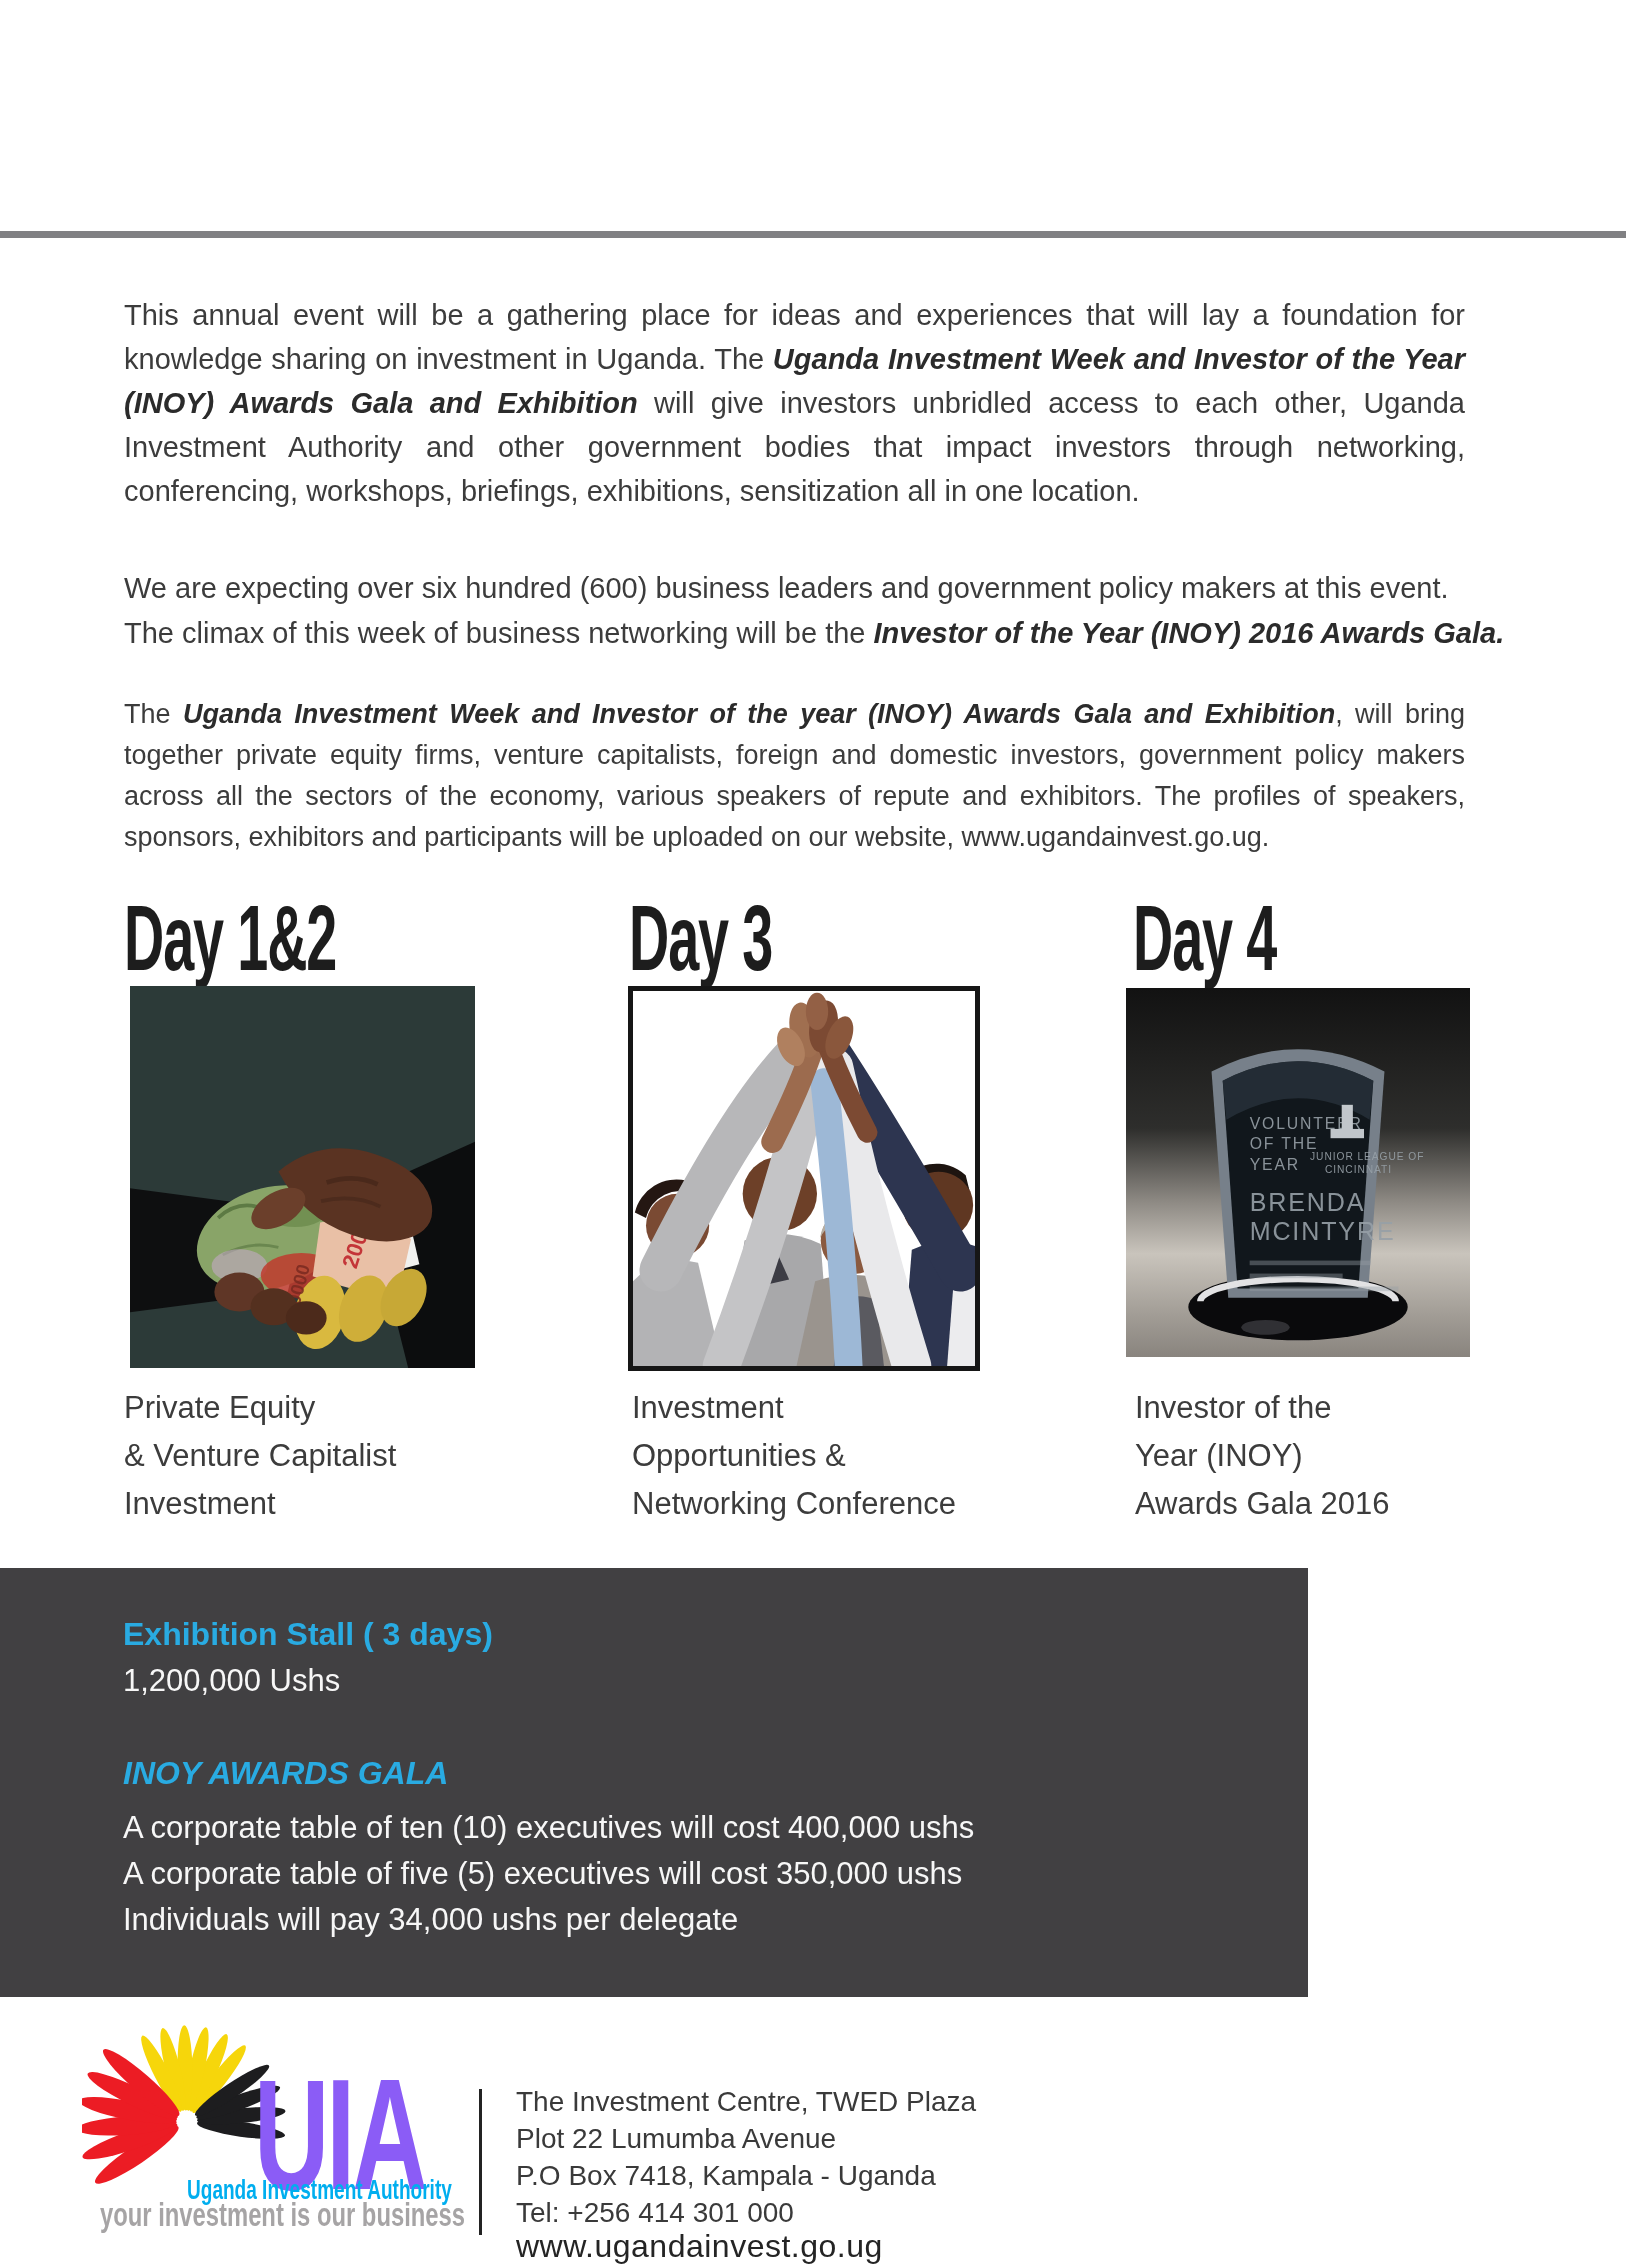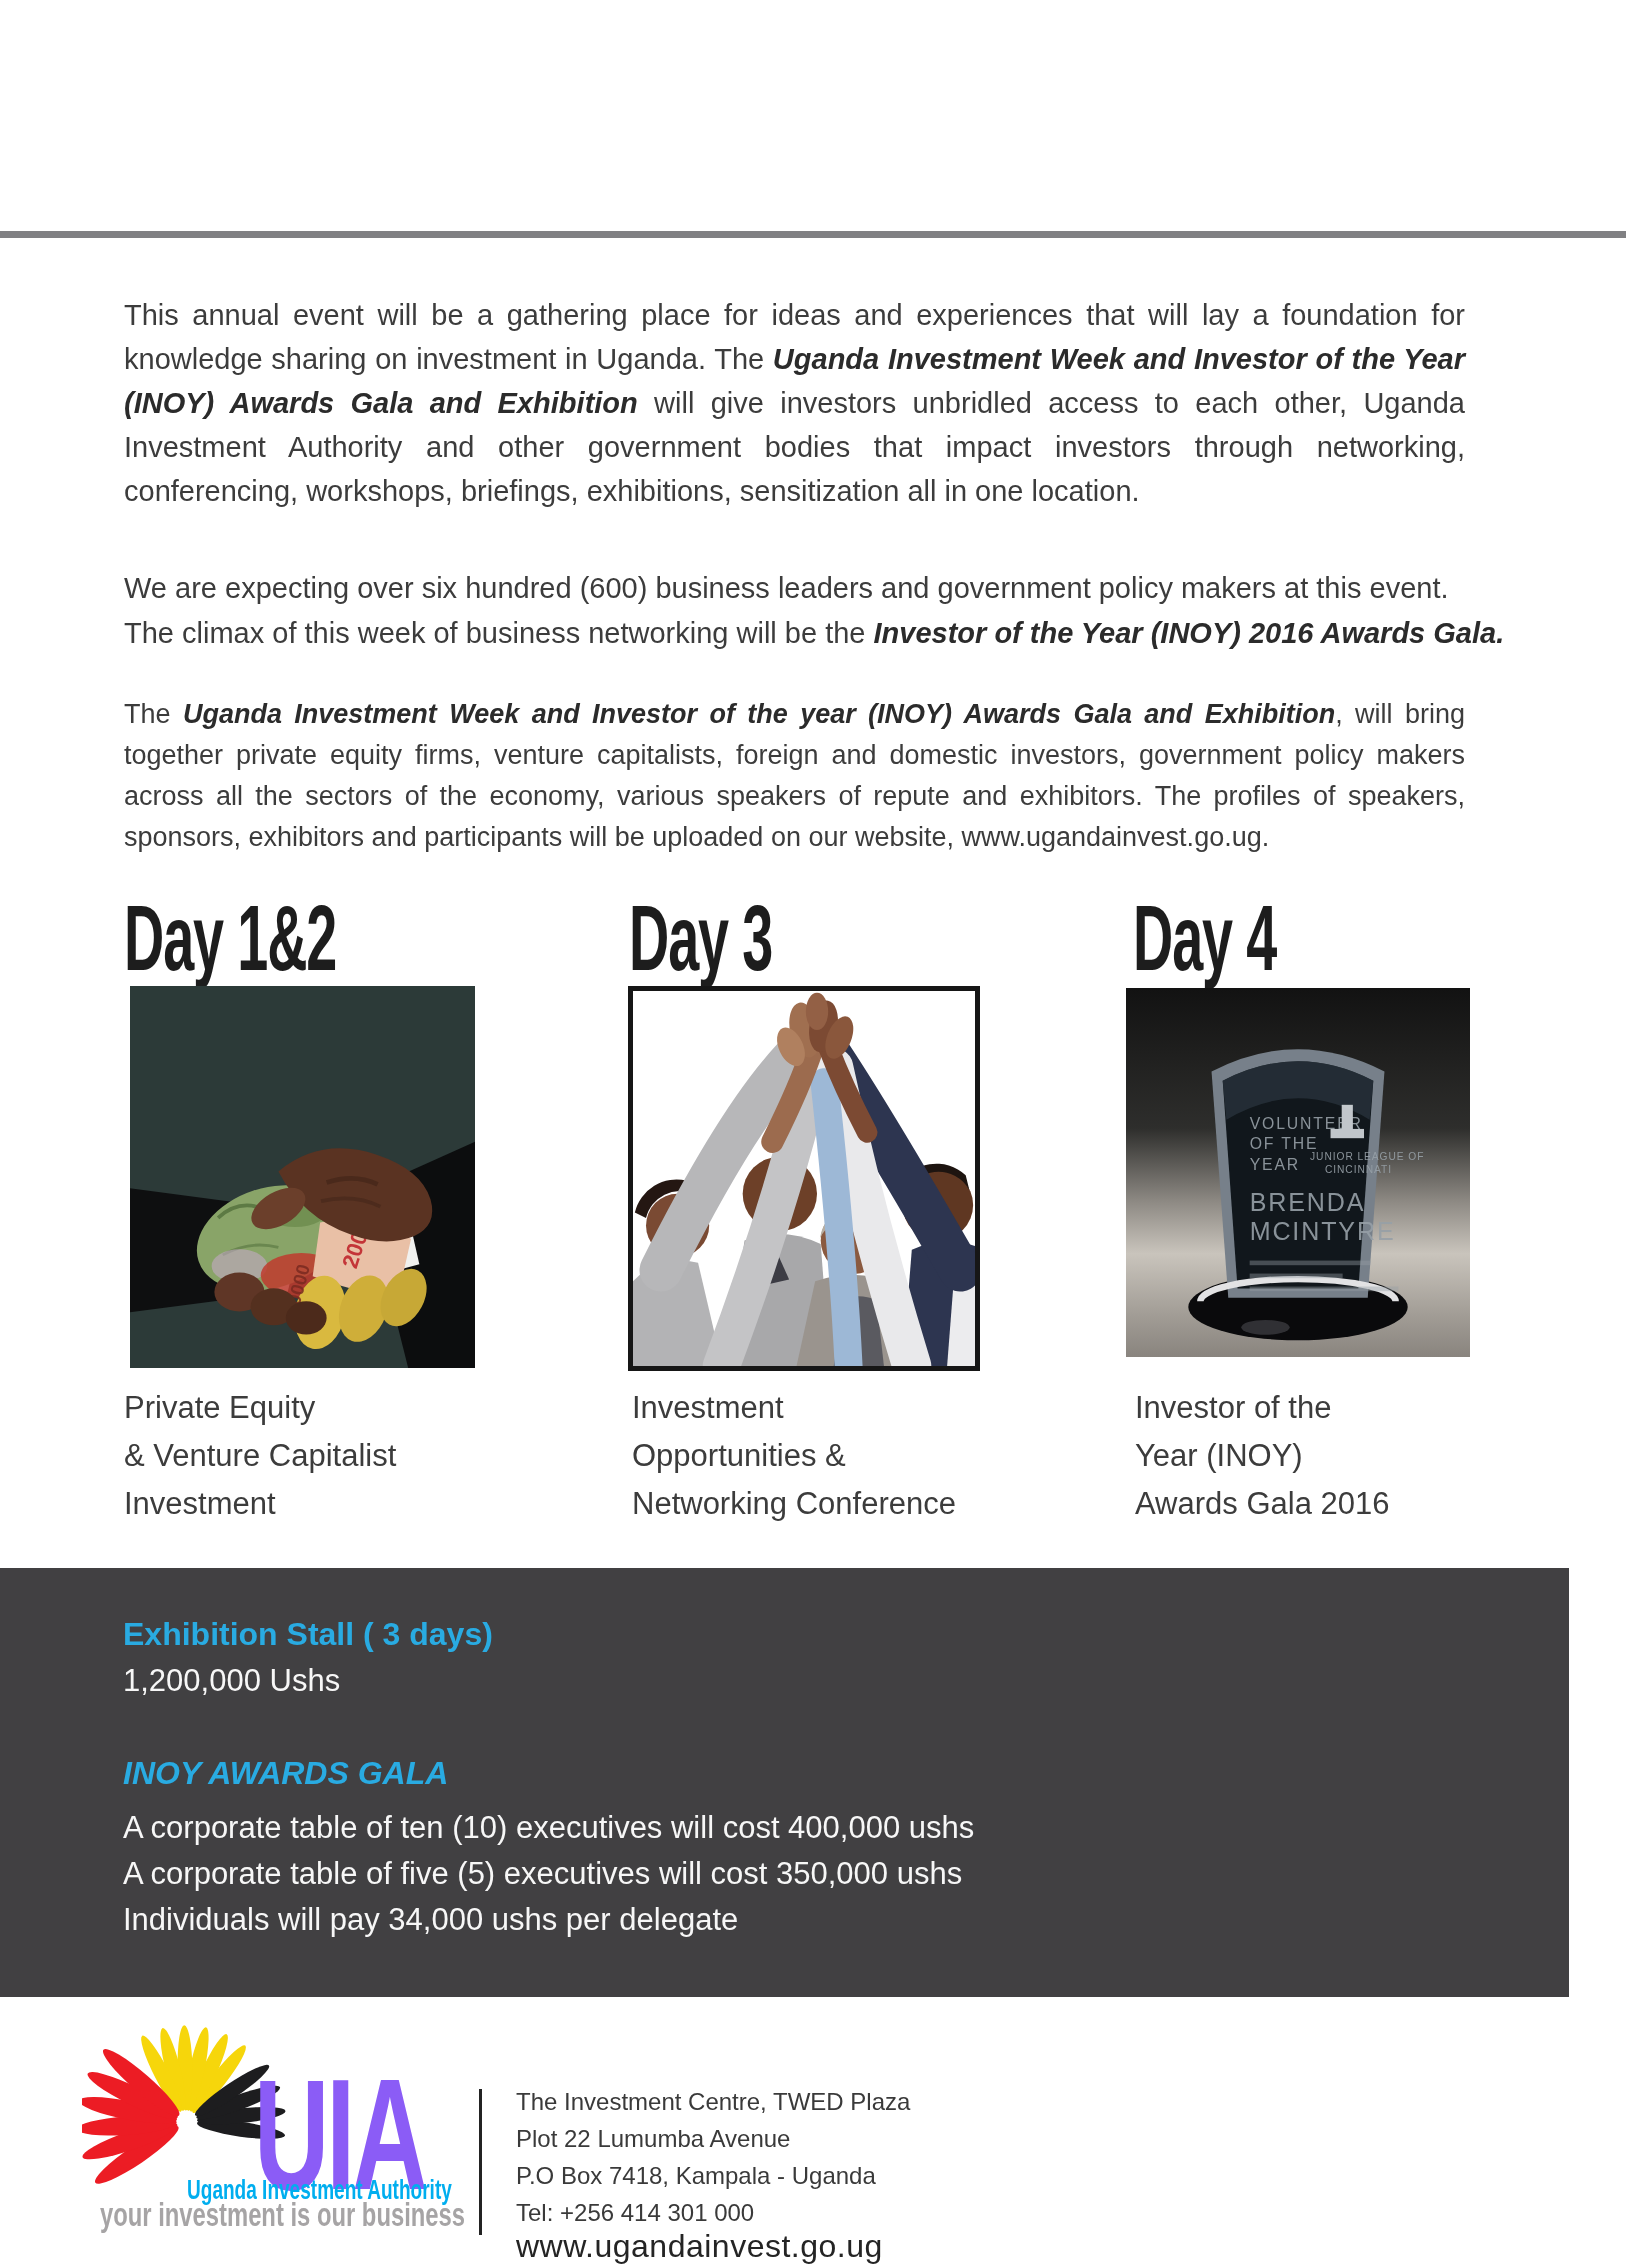--- a/index.html
+++ b/index.html
@@ -25,37 +25,37 @@
   .dh1{left:124px;} .dh2{left:629px;} .dh3{left:1133px;}
   .fig{position:absolute;}
   .fig svg{display:block;width:100%;height:100%;}
   .fig1{left:130px;top:986px;width:345px;height:382px;}
   .fig2{left:628px;top:986px;width:352px;height:385px;border:5.6px solid #161616;box-sizing:border-box;background:#fff;}
   .fig3{left:1126px;top:988px;width:344px;height:369px;}
   .cap{position:absolute;top:1384px;font-size:31px;line-height:48px;color:#3c3c3c;white-space:nowrap;}
   .cap1{left:124px;} .cap2{left:632px;} .cap3{left:1135px;}
 
   
-  .band{position:absolute;left:0;top:1568px;width:1569px;height:429px;background:#414042;}
+  .band{position:absolute;left:0;top:1568px;width:1308px;height:429px;background:#414042;}
   .band .blue{position:absolute;left:123px;font-size:32px;font-weight:bold;color:#29abe2;white-space:nowrap;}
   .band .white{position:absolute;left:123px;font-size:31px;color:#f7f7f7;white-space:nowrap;}
   .stall-h{top:48px;} .stall-p{top:95px;} .gala-h{top:187px;font-style:italic;}
   .gala-l{top:237px;line-height:46px;}
 
   
   .sunburst{position:absolute;left:82px;top:2015px;width:371px;height:227px;}
   .uia{position:absolute;left:254px;top:2055px;font-size:158px;font-weight:bold;color:#8b5cf6;
        line-height:1;letter-spacing:-4.6px;white-space:nowrap;}
   .uia .cond{transform:scaleX(.66);}
   .uia-name{position:absolute;left:187px;top:2174px;font-size:28px;font-weight:bold;color:#00aeef;white-space:nowrap;}
   .uia-name .cond{transform:scaleX(.68);}
   .uia-tag{position:absolute;left:100px;top:2195px;font-size:34px;font-weight:bold;color:#a6a4a5;white-space:nowrap;}
   .uia-tag .cond{transform:scaleX(.70);}
   .f-divider{position:absolute;left:479px;top:2089px;width:2.8px;height:146px;background:#232323;}
-  .address{position:absolute;left:516px;top:2083px;font-size:24px;line-height:37px;color:#3a3a3a;white-space:nowrap;}
+  .address{position:absolute;left:516px;top:2083px;font-size:28px;line-height:37px;color:#3a3a3a;white-space:nowrap;}
   .website{position:absolute;left:516px;top:2228px;font-size:32px;color:#242424;letter-spacing:0.5px;white-space:nowrap;}
 </style>
 </head>
 <body>
 
 <div class="page">
 
   <div class="rule"></div>
 
   <p class="body p1"><span>This annual event will be a gathering place for ideas and experiences that will lay a foundation for knowledge sharing on investment in Uganda. The </span><span class="bi">Uganda Investment Week and Investor of the Year (INOY) Awards Gala and Exhibition</span><span> will give investors unbridled access to each other, Uganda Investment Authority and other government bodies that impact investors through networking, conferencing, workshops, briefings, exhibitions, sensitization all in one location.</span></p>

